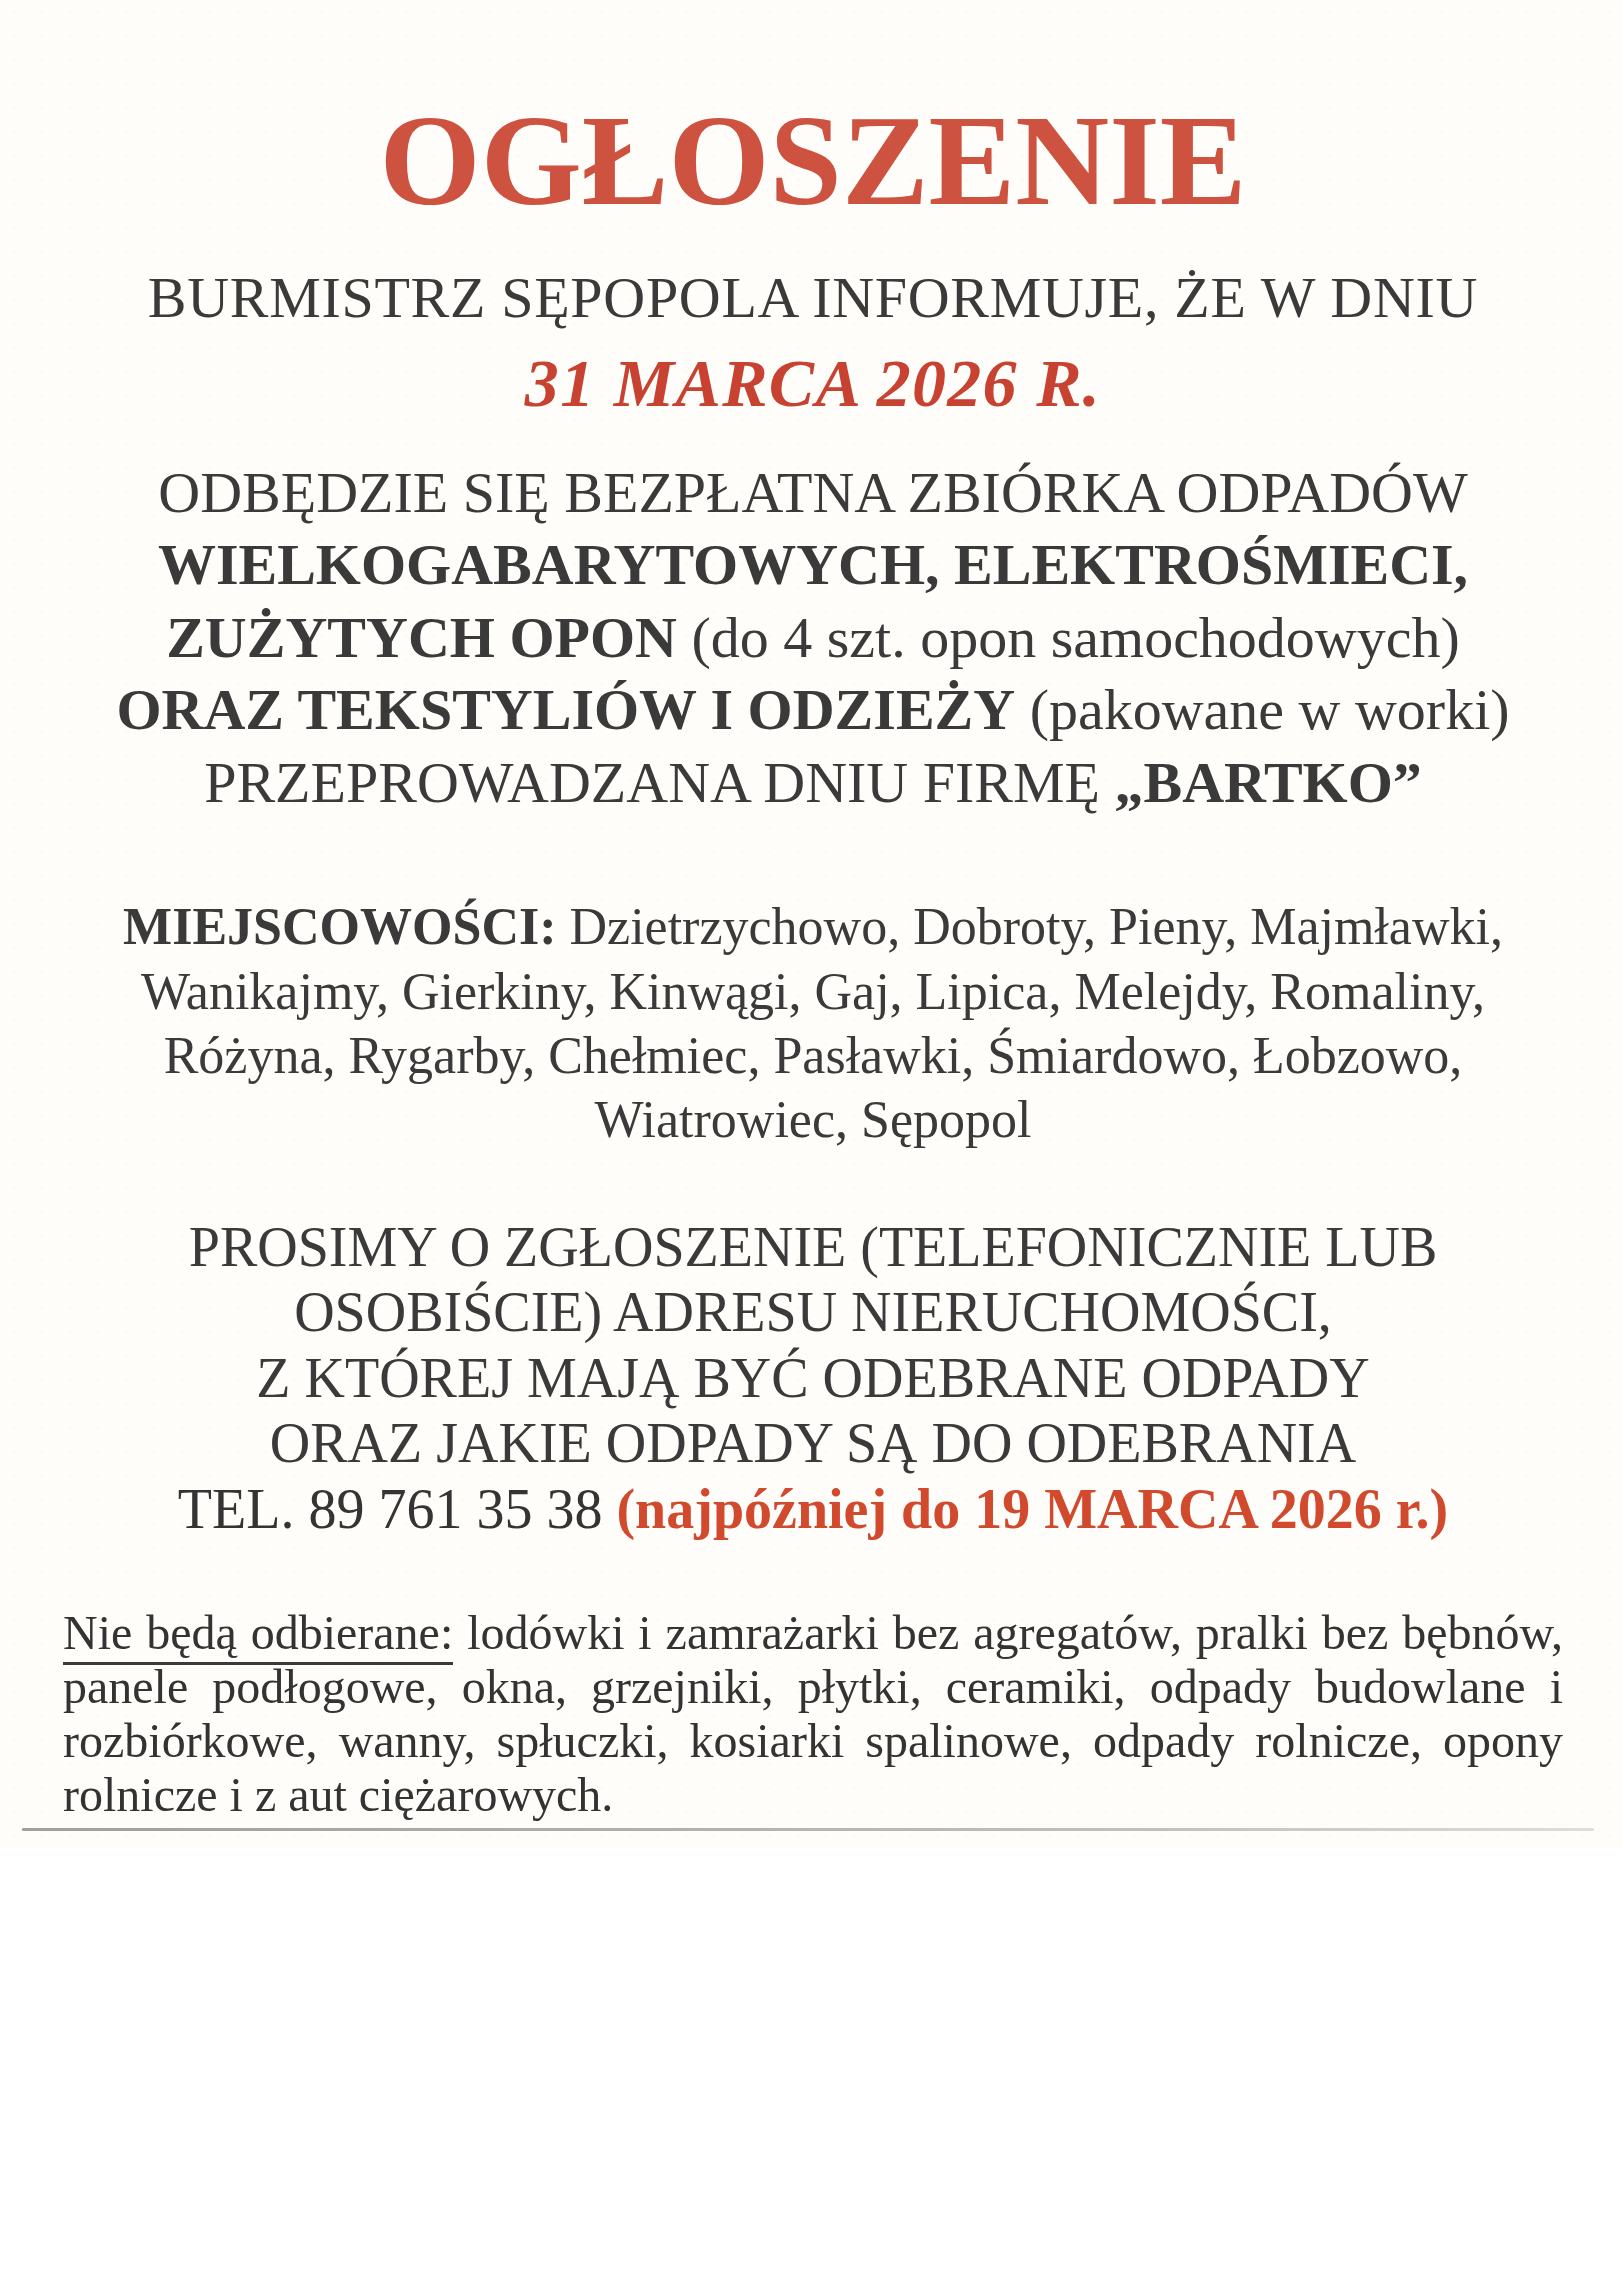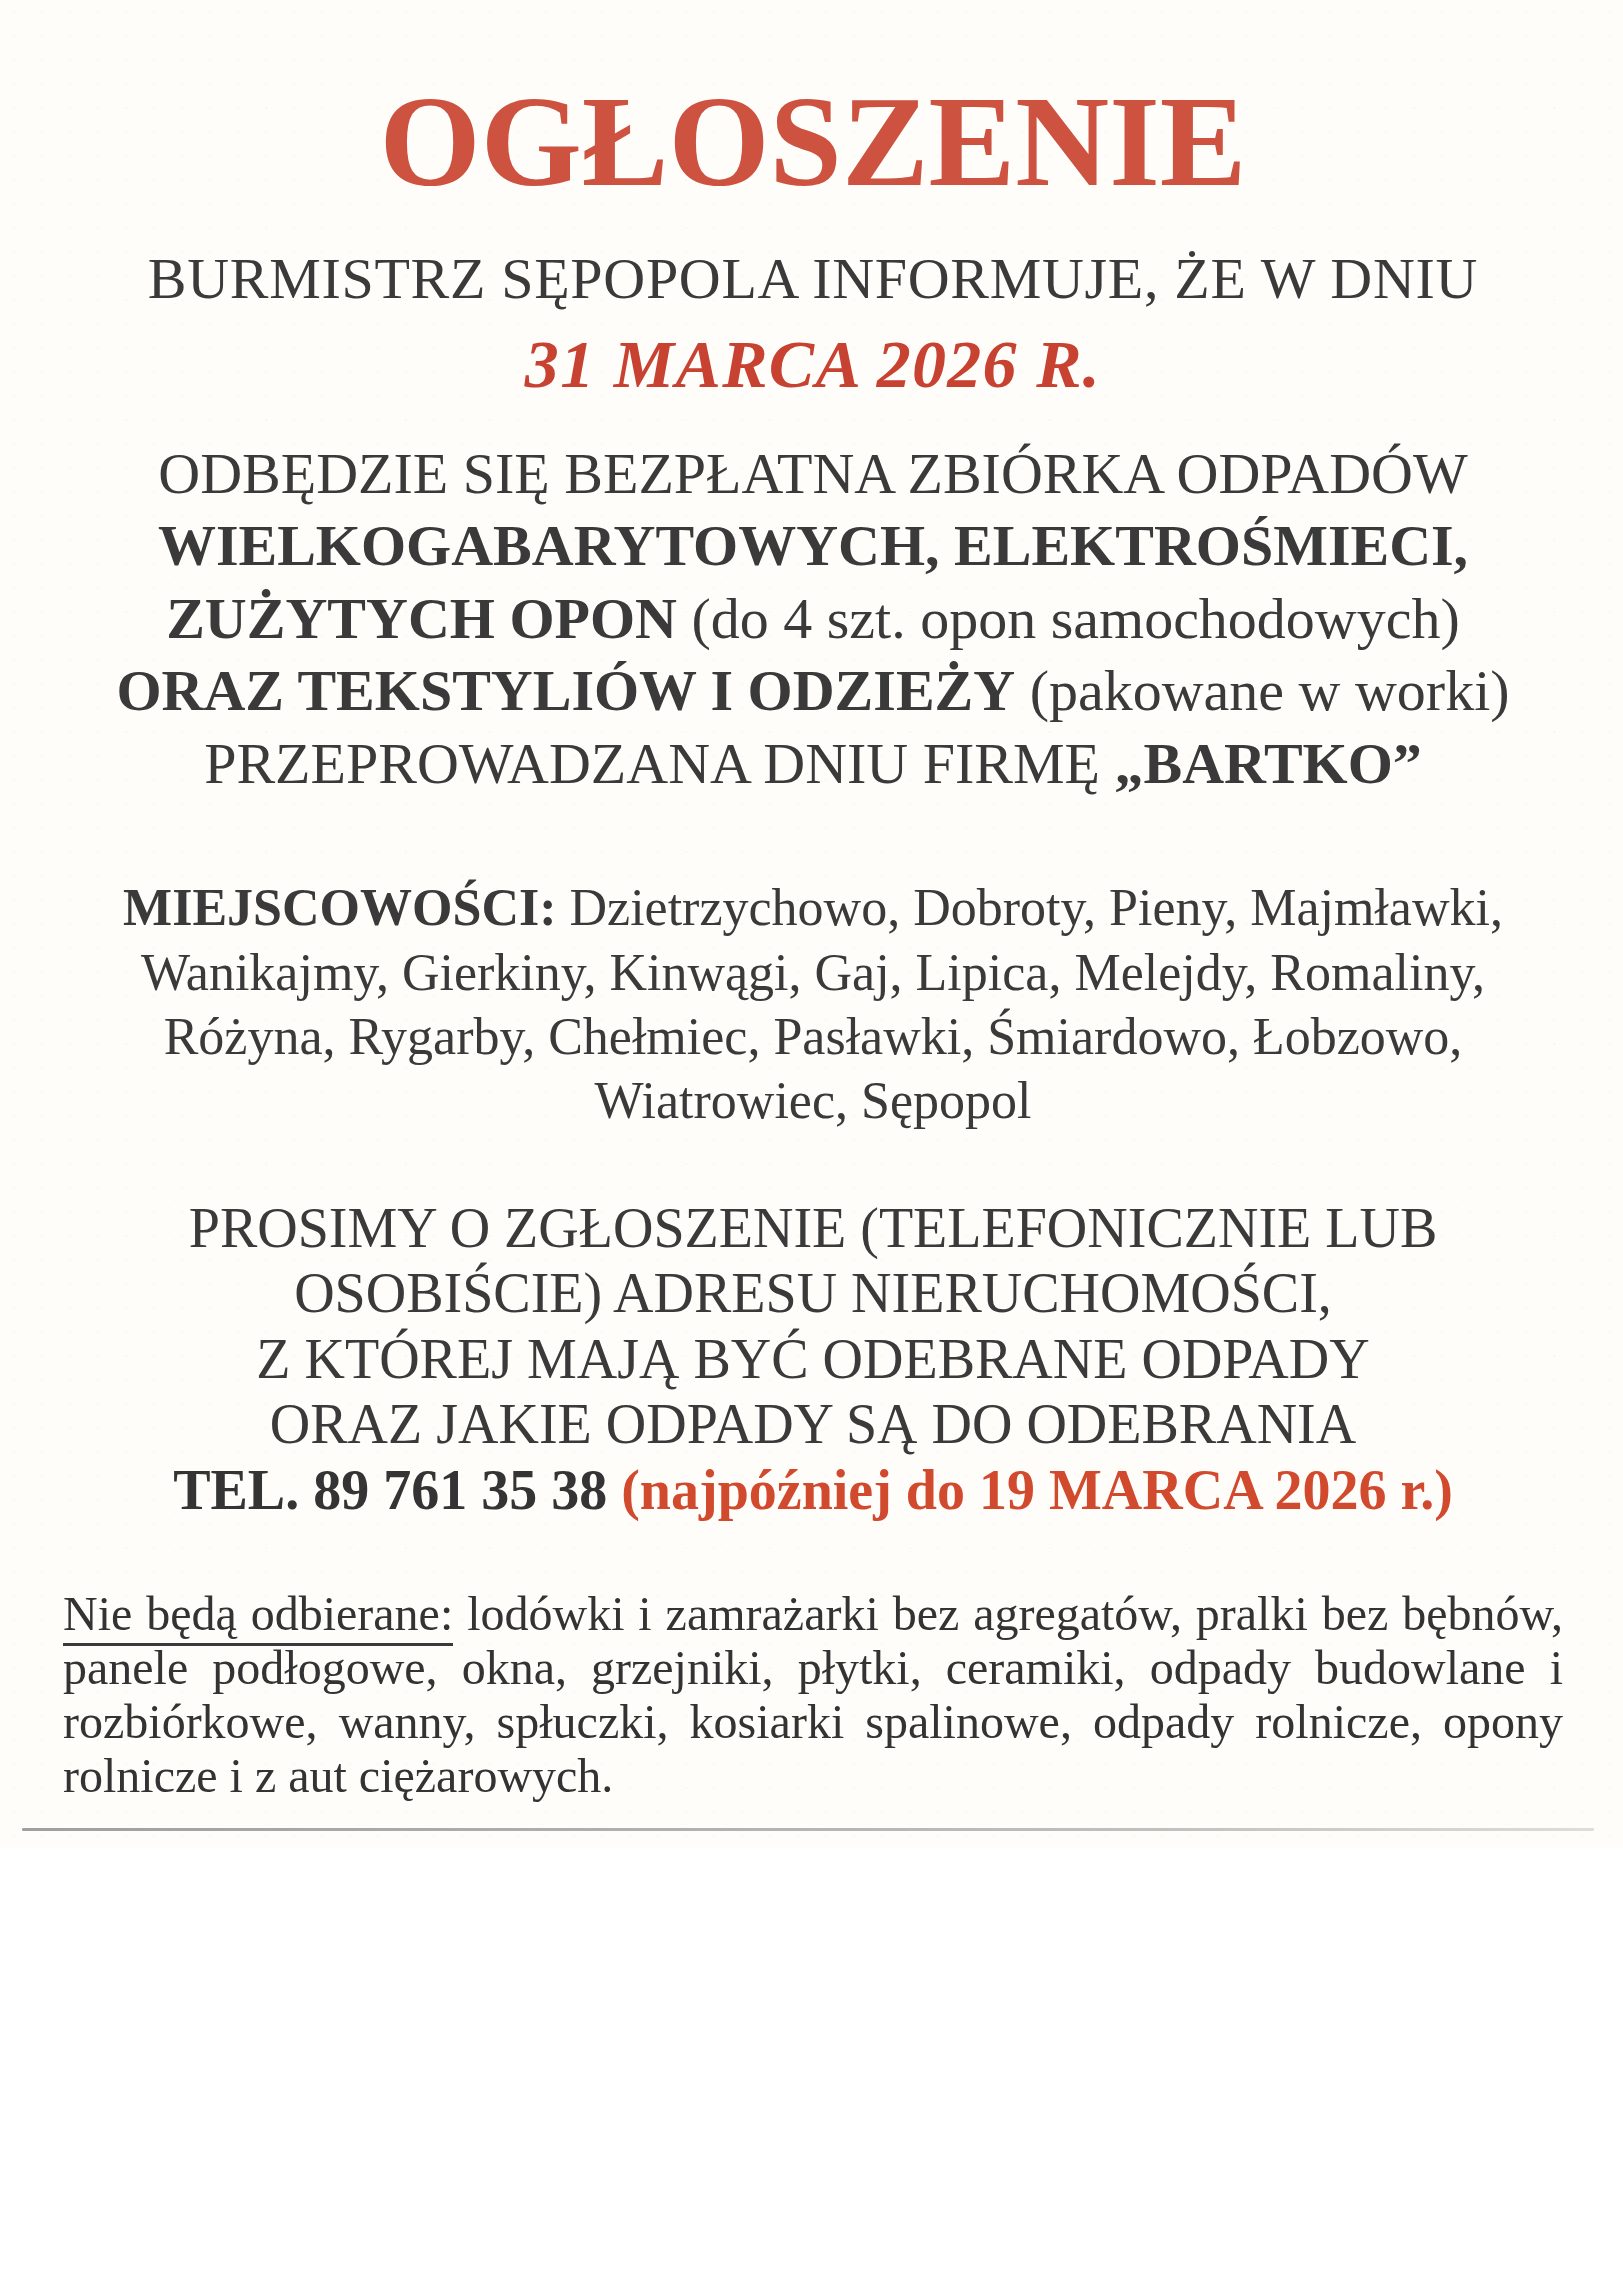--- a/index.html
+++ b/index.html
@@ -2,21 +2,21 @@
 <html lang="pl" style="--title-red: #cd5340; --date-red: #c84232; --deadline-red: #d24a2e; --body-text: #3a3a3a; --signature-ink-blue: #6f79bd;font-size:10.5px"><head>
 <meta charset="utf-8">
 <style>
   html, body { margin: 0; padding: 0; background: #ffffff; }
 
   .page {
     position: relative;
     width: 1623px;
     height: 1848px;
     box-sizing: border-box;
-    padding: 73px 60px 0 63px;
+    padding: 92px 60px 0 63px;
     overflow: hidden;
     font-family: "Liberation Serif", "DejaVu Serif", serif;
     color: var(--body-text, #3a3a3a);
     background-color: #fefdfa;
     background-image:
       radial-gradient(rgba(196,160,110,0.06) 0.8px, transparent 1px),
       radial-gradient(rgba(160,160,150,0.05) 0.7px, transparent 0.9px);
     background-size: 28px 24px, 46px 39px;
     background-position: 0 0, 13.7px 11px;
   }
@@ -53,21 +53,21 @@
   .caps-block { margin-top: 32px; text-align: center; font-size: 58px; line-height: 1.25; }
   .caps-block p { margin: 0; }
 
   .bold { font-weight: 700; }
 
   .localities { margin-top: 76px; text-align: center; font-size: 52px; line-height: 1.24; }
   .localities p { margin: 0; }
 
   .request { margin-top: 62px; text-align: center; font-size: 56px; line-height: 1.17; }
   .request p { margin: 0; }
-  .phone { font-weight: 700; color: #343434; }
+  .phone { font-weight: 400; color: #343434; }
   .deadline { font-weight: 700; color: var(--deadline-red, #d24a2e); }
 
   .exclusions {
     margin: 64px 0 0;
     font-size: 48px;
     line-height: 1.12;
     text-align: justify;
     color: #333333;
   }
   .exclusions-label { border-bottom: 3.3px solid #3a3a3a; padding-bottom: 2.6px; }

